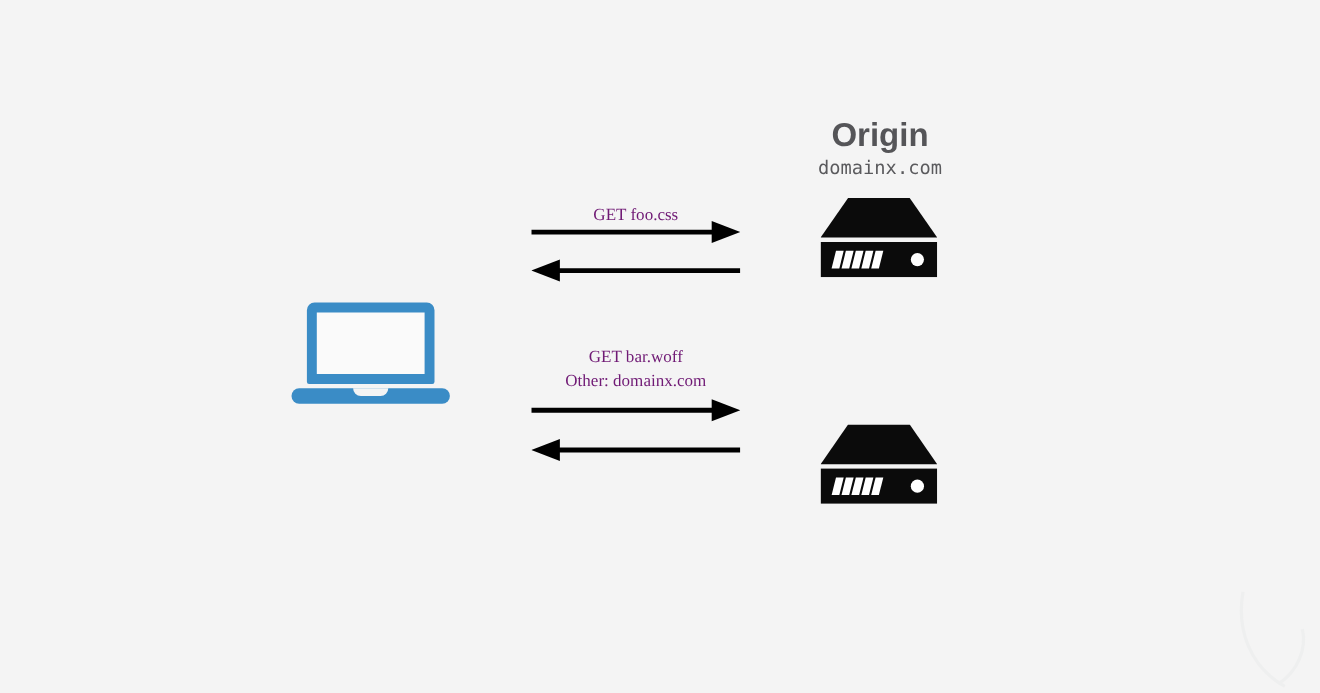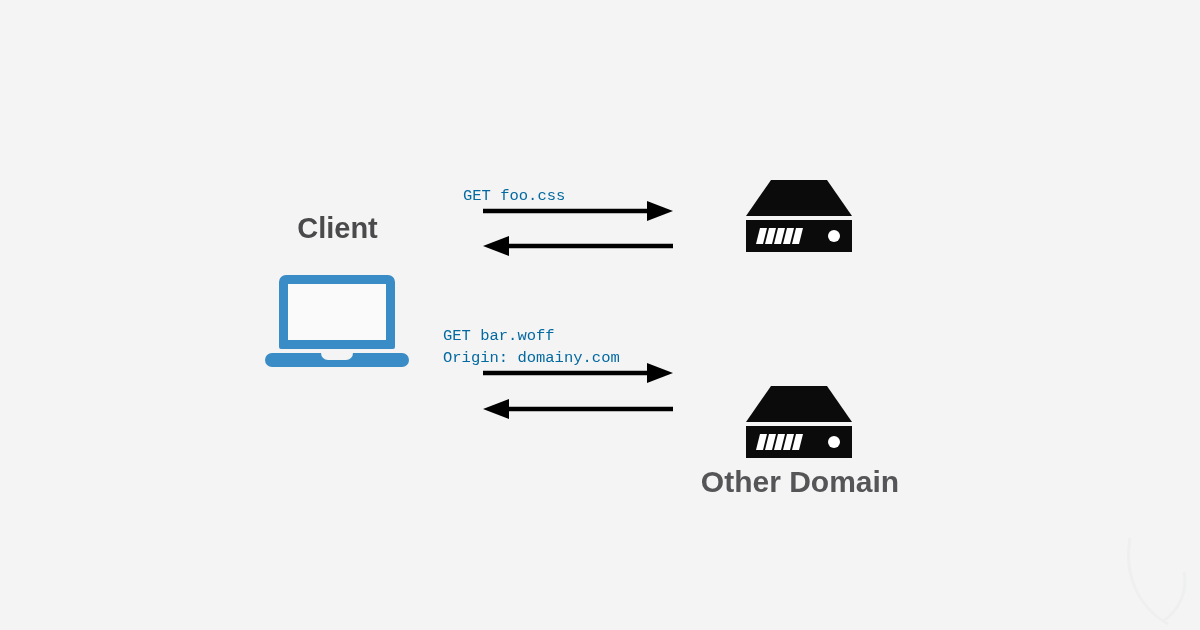--- a/index.html
+++ b/index.html
@@ -45,24 +45,25 @@
   .client-title {
     font-family: "Liberation Sans", sans-serif;
     font-weight: bold;
     font-size: 29px;
     color: #4a4a4c;
     text-align: center;
     white-space: nowrap;
   }
   .msg-label {
     position: absolute;
-    font-family: Liberation Mono, monospace;
+    font-family: Liberation Serif, serif;
     font-size: 15.5px;
-    color: #0369a1;
-    white-space: nowrap;
+    color: #701a75;
+    white-space: nowrap;
+    text-align: center;
     line-height: 1.45;
   }
 
   
   .laptop { position: absolute; }
   .laptop-lid {
     position: absolute;
     left: 14px;
     top: 0;
     width: 116px;
@@ -108,30 +109,31 @@
     height: 96px;
     opacity: 0.055;
     pointer-events: none;
   }
 </style>
 </head>
 <body style="background: rgb(244, 244, 244);">
 
 <div id="canvas">
 
-  <div class="node" style="left:240px; top:212px; width:195px;">
-    <div class="client-title">Client</div>
-  </div>
 
   <div class="laptop" style="left:265px; top:275px; width:144px; height:92px;">
     <div class="laptop-lid"></div>
     <div class="laptop-base"></div>
     <div class="laptop-notch"></div>
   </div>
 
+  <div class="node" style="left:680px; top:108px; width:240px;">
+    <div class="node-title">Origin</div>
+    <div class="node-sub" style="margin-top:4px;">domainx.com</div>
+  </div>
 
   <div class="server" style="left:746px; top:180px;">
     <svg width="106" height="72" viewBox="0 0 106 72" xmlns="http://www.w3.org/2000/svg">
       <polygon points="25,0 81,0 106,36 0,36" fill="#0b0b0b"></polygon>
       <rect x="0" y="40" width="106" height="32" fill="#0b0b0b"></rect>
       <g fill="#ffffff">
         <polygon points="14,48 21,48 17,64 10,64"></polygon>
         <polygon points="23,48 30,48 26,64 19,64"></polygon>
         <polygon points="32,48 39,48 35,64 28,64"></polygon>
         <polygon points="41,48 48,48 44,64 37,64"></polygon>
@@ -150,42 +152,41 @@
         <polygon points="23,48 30,48 26,64 19,64"></polygon>
         <polygon points="32,48 39,48 35,64 28,64"></polygon>
         <polygon points="41,48 48,48 44,64 37,64"></polygon>
         <polygon points="50,48 57,48 53,64 46,64"></polygon>
       </g>
       <circle cx="88" cy="56" r="6" fill="#ffffff"></circle>
     </svg>
   </div>
 
   <div class="node" style="left:660px; top:466px; width:280px;">
-    <div class="node-title">Other Domain</div>
   </div>
 
   <div class="msg-label" style="left:463px; top:185px; width:230px;">GET foo.css</div>
 
   <div class="arrow" style="left:483px; top:200px;">
     <svg width="190" height="22" viewBox="0 0 190 22" xmlns="http://www.w3.org/2000/svg">
       <line x1="0" y1="11" x2="172" y2="11" stroke="#000000" stroke-width="4.5"></line>
       <polygon points="190,11 164,1 164,21" fill="#000000"></polygon>
     </svg>
   </div>
 
   <div class="arrow" style="left:483px; top:235px;">
     <svg width="190" height="22" viewBox="0 0 190 22" xmlns="http://www.w3.org/2000/svg">
       <line x1="18" y1="11" x2="190" y2="11" stroke="#000000" stroke-width="4.5"></line>
       <polygon points="0,11 26,1 26,21" fill="#000000"></polygon>
     </svg>
   </div>
 
-  <div class="msg-label" style="left:443px; top:325px; width:270px;">
+  <div class="msg-label" style="left:443px; top:314px; width:270px;">
     <div>GET bar.woff</div>
-    <div>Origin: domainy.com</div>
+    <div>Other: domainx.com</div>
   </div>
 
   <div class="arrow" style="left:483px; top:362px;">
     <svg width="190" height="22" viewBox="0 0 190 22" xmlns="http://www.w3.org/2000/svg">
       <line x1="0" y1="11" x2="172" y2="11" stroke="#000000" stroke-width="4.5"></line>
       <polygon points="190,11 164,1 164,21" fill="#000000"></polygon>
     </svg>
   </div>
 
   <div class="arrow" style="left:483px; top:398px;">

